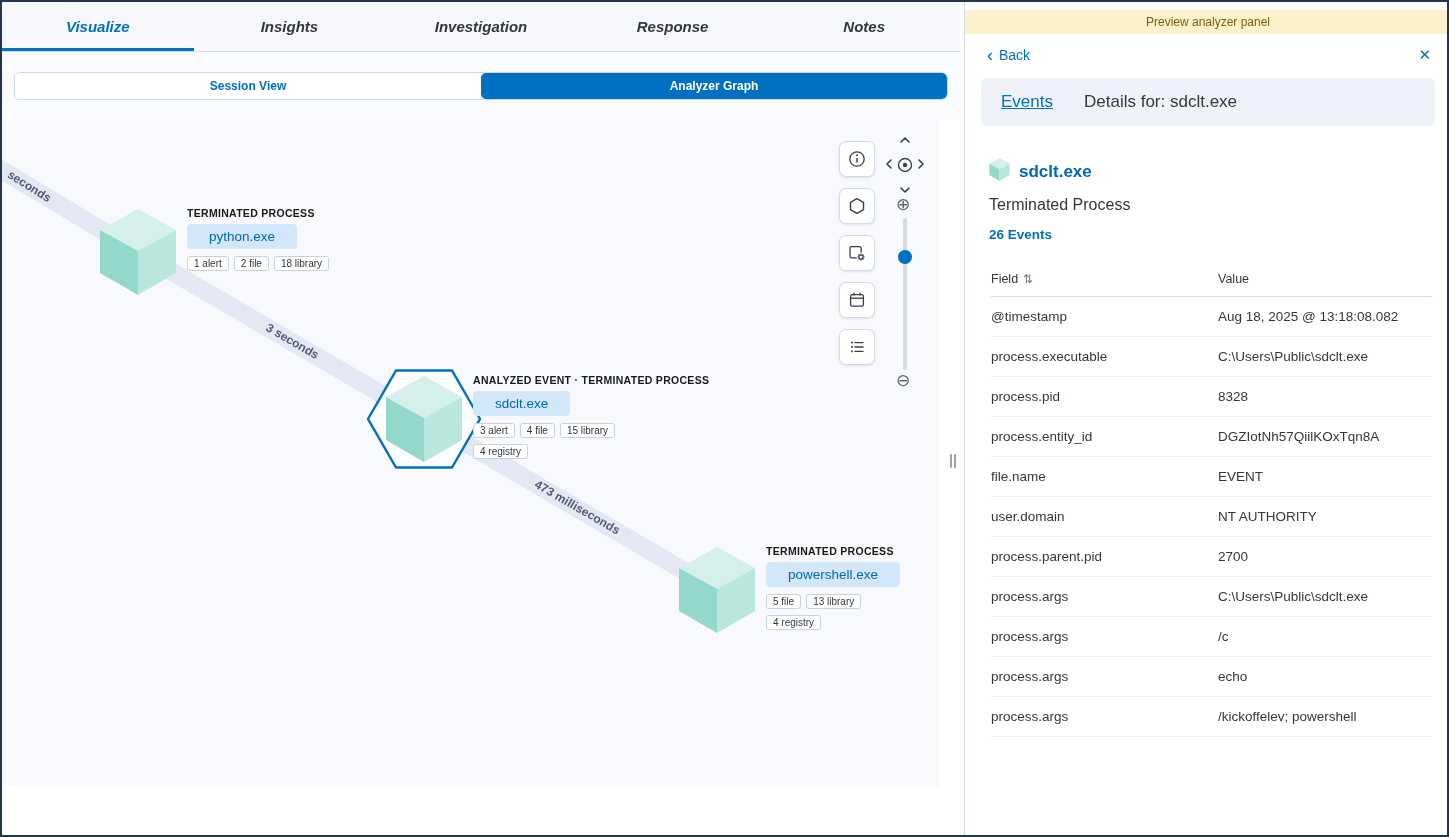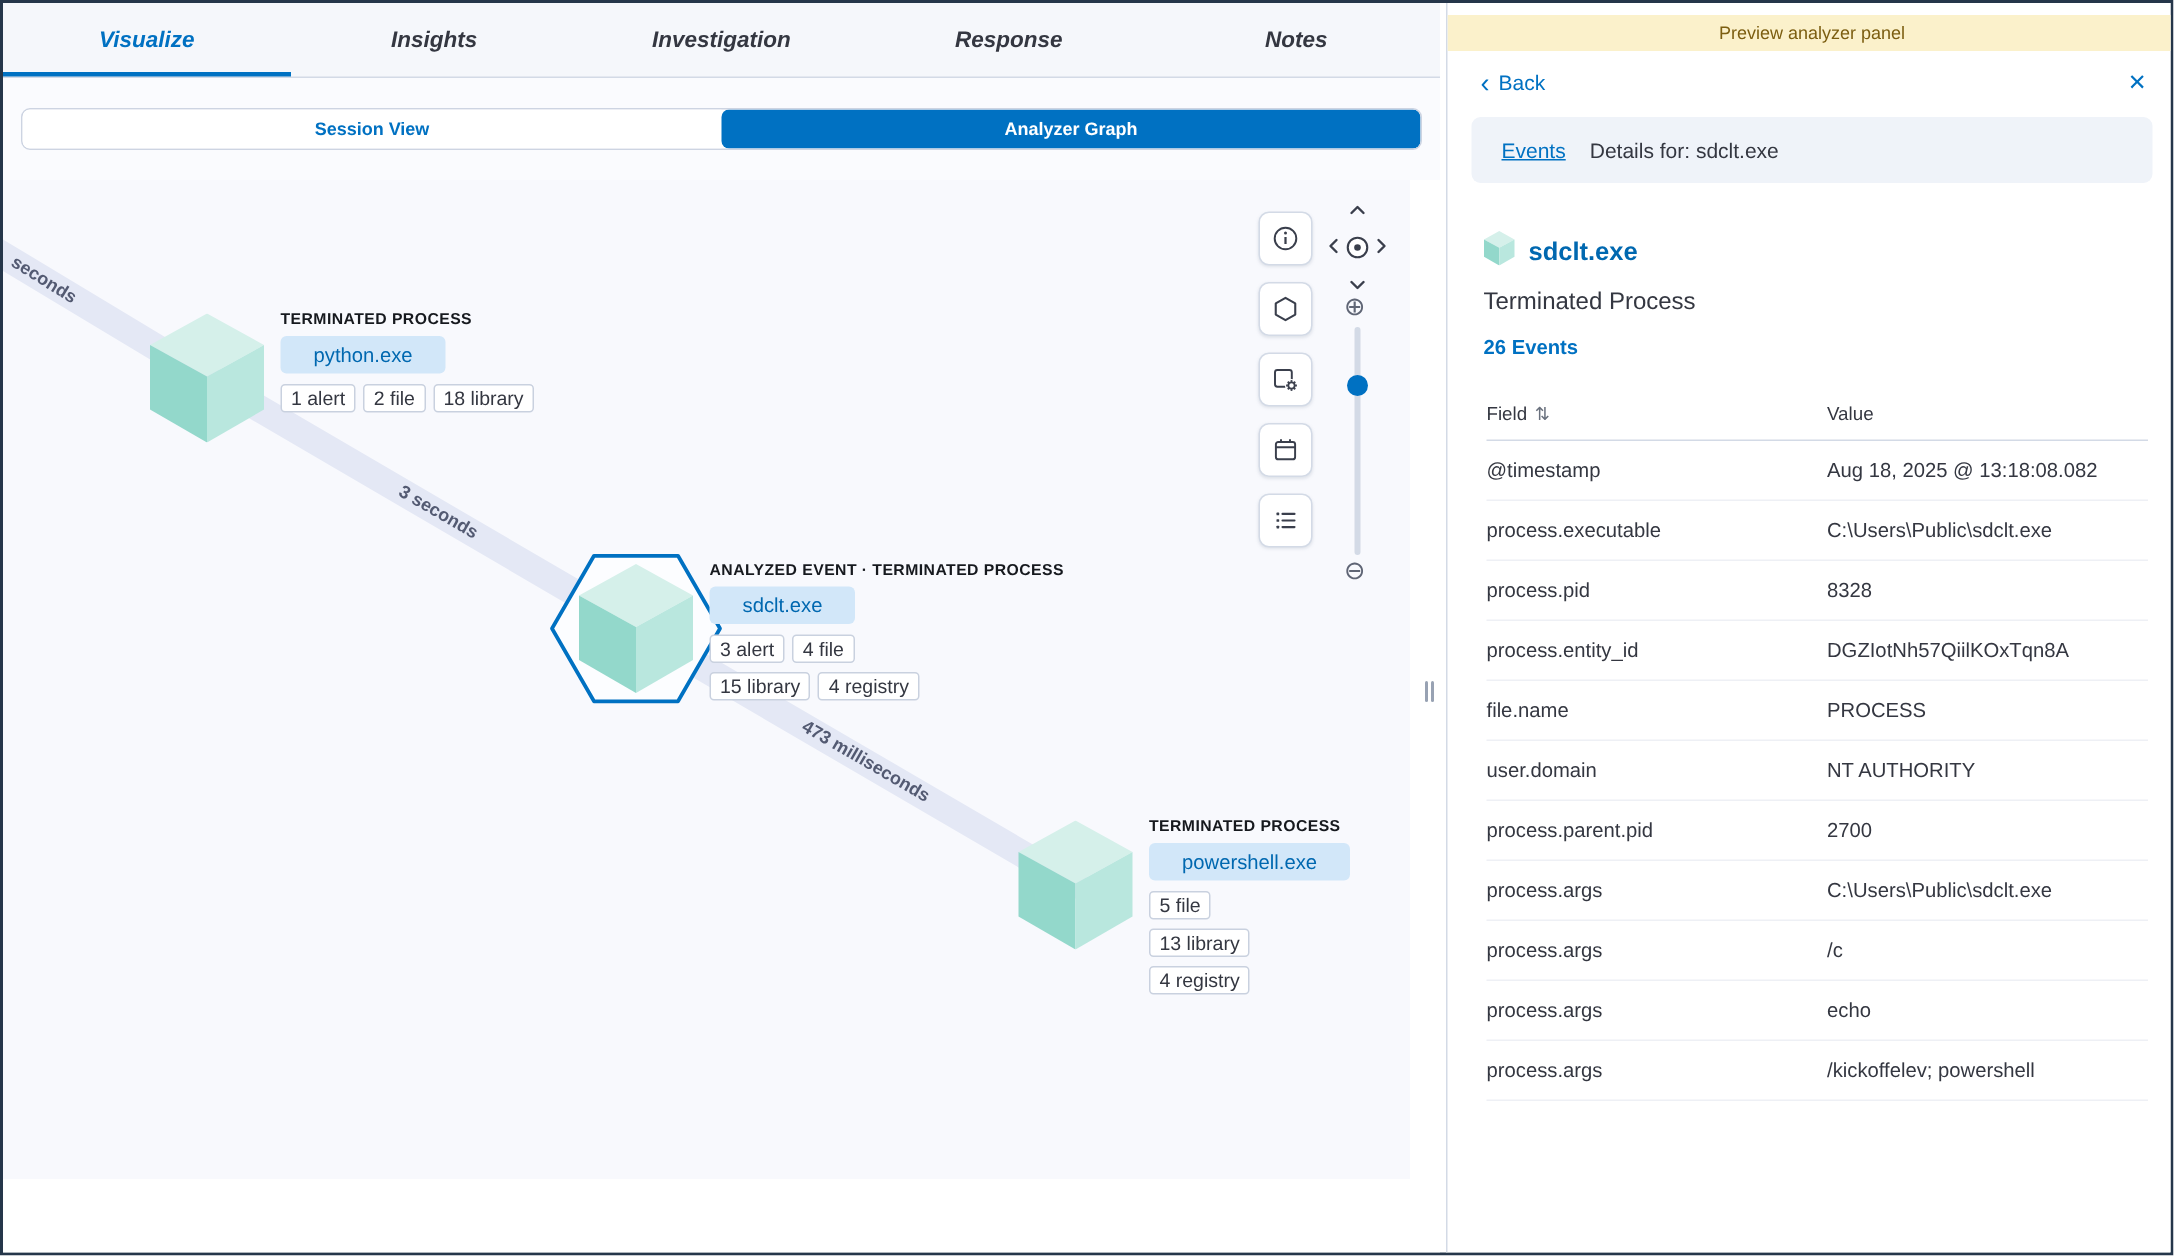--- a/index.html
+++ b/index.html
@@ -22,41 +22,41 @@
   .edge-layer{position:absolute;left:0;top:0;}
   .edge-label{font-size:12px;font-weight:700;fill:#535a72;}
 
   .node{position:absolute;width:78px;height:86px;}
   .node .hex{position:absolute;left:-20px;top:-10px;}
   .node .cube{position:relative;display:block;}
   .node-label{position:absolute;left:88px;top:-2px;width:280px;}
   .node-header{font-size:10.5px;font-weight:700;letter-spacing:.3px;color:#16191e;white-space:nowrap;}
   .node-chip{display:inline-block;margin-top:5px;padding:5px 22px;background:#d2e7f9;border-radius:4px;color:#0068b0;font-size:13.5px;font-weight:500;cursor:pointer;}
   .node-badges{margin-top:7px;display:flex;flex-wrap:wrap;gap:6px 5px;}
-  .badge{font-size:13px;color:#343741;background:#fff;border:1px solid #c9d1df;border-radius:3px;padding:1px 6px;white-space:nowrap;}
+  .badge{font-size:10px;color:#343741;background:#fff;border:1px solid #c9d1df;border-radius:3px;padding:1px 6px;white-space:nowrap;}
 
   .tool-col{position:absolute;left:837px;top:21px;display:flex;flex-direction:column;gap:11px;}
   .tool-btn{width:36px;height:36px;background:#fff;border:1px solid #d3dae6;border-radius:7px;display:flex;align-items:center;justify-content:center;cursor:pointer;box-shadow:0 1px 2px rgba(152,162,179,.25);}
   .nav-cluster{position:absolute;left:879px;top:14px;width:48px;height:64px;}
   .nav-btn{position:absolute;line-height:0;cursor:pointer;}
   .zoom-btn{position:absolute;font-size:17px;color:#5f6575;cursor:pointer;line-height:1;}
   .zoom-track{position:absolute;left:901px;top:98px;width:4px;height:152px;background:#d3dae6;border-radius:2px;cursor:pointer;}
   .zoom-thumb{position:absolute;left:896px;top:130px;width:14px;height:14px;border-radius:50%;background:#0071c2;cursor:pointer;}
 
   .divider-handle{position:absolute;left:945px;top:450px;width:12px;height:17px;display:flex;gap:2px;align-items:center;justify-content:center;cursor:col-resize;}
   .divider-handle .bar{width:2px;height:14px;background:#98a2b3;border-radius:1px;}
 
   
   .panel{position:absolute;left:962px;top:0;width:487px;height:100%;background:#fff;border-left:1px solid #d3dae6;overflow:hidden;}
   .banner{margin-top:8px;height:24px;background:#fbf1cb;color:#7c5e11;font-size:12px;display:flex;align-items:center;justify-content:center;}
   .back-row{display:flex;align-items:center;padding:12px 20px 4px 22px;}
   .back-link{display:flex;align-items:center;gap:6px;color:#0071c2;font-size:14px;cursor:pointer;}
   .back-link .chev{font-size:18px;line-height:1;}
   .close{margin-left:auto;color:#0071c2;font-size:15px;cursor:pointer;}
-  .breadcrumb{margin:10px 16px 0;background:#eff3f9;border-radius:6px;padding:14px 20px;display:flex;align-items:center;gap:16px;font-size:14px;}
+  .breadcrumb{margin:10px 16px 0;background:#eff3f9;border-radius:6px;padding:14px 20px;display:flex;align-items:center;gap:31px;font-size:17px;}
   .crumb-link{color:#0071c2;text-decoration:underline;cursor:pointer;}
   .crumb-text{color:#343741;}
   .title-block{padding:32px 22px 0 24px;}
   .title-row{display:flex;align-items:center;gap:9px;}
   .panel-title{color:#0068b0;font-size:17px;font-weight:700;}
   .panel-subtitle{margin-top:11px;color:#343741;font-size:16px;}
   .events-link{margin-top:13px;color:#0071c2;font-size:13.5px;font-weight:600;cursor:pointer;}
   .field-table{margin:24px 20px 0 26px;width:441px;border-collapse:collapse;font-size:13.5px;color:#343741;table-layout:fixed;}
   .field-table th{font-weight:500;text-align:left;padding:6px 0 10px;border-bottom:1px solid #d3dae6;font-size:12.5px;color:#343741;}
   th.fld-h{width:227px;}
@@ -280,21 +280,21 @@
           <tr>
             <td class="fld">process.pid</td>
                   <td class="val">8328</td>
           </tr>
           <tr>
             <td class="fld">process.entity_id</td>
                   <td class="val">DGZIotNh57QiilKOxTqn8A</td>
           </tr>
           <tr>
             <td class="fld">file.name</td>
-                  <td class="val">PROCESS</td>
+                  <td class="val">EVENT</td>
           </tr>
           <tr>
             <td class="fld">user.domain</td>
                   <td class="val">NT AUTHORITY</td>
           </tr>
           <tr>
             <td class="fld">process.parent.pid</td>
                   <td class="val">2700</td>
           </tr>
           <tr>

